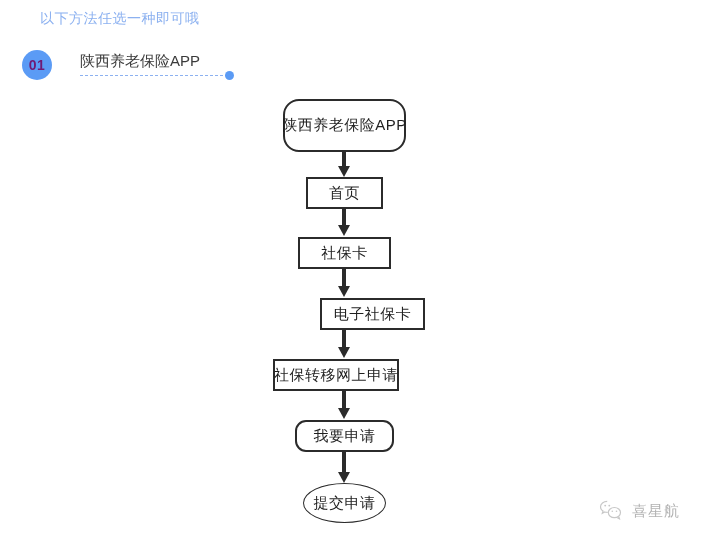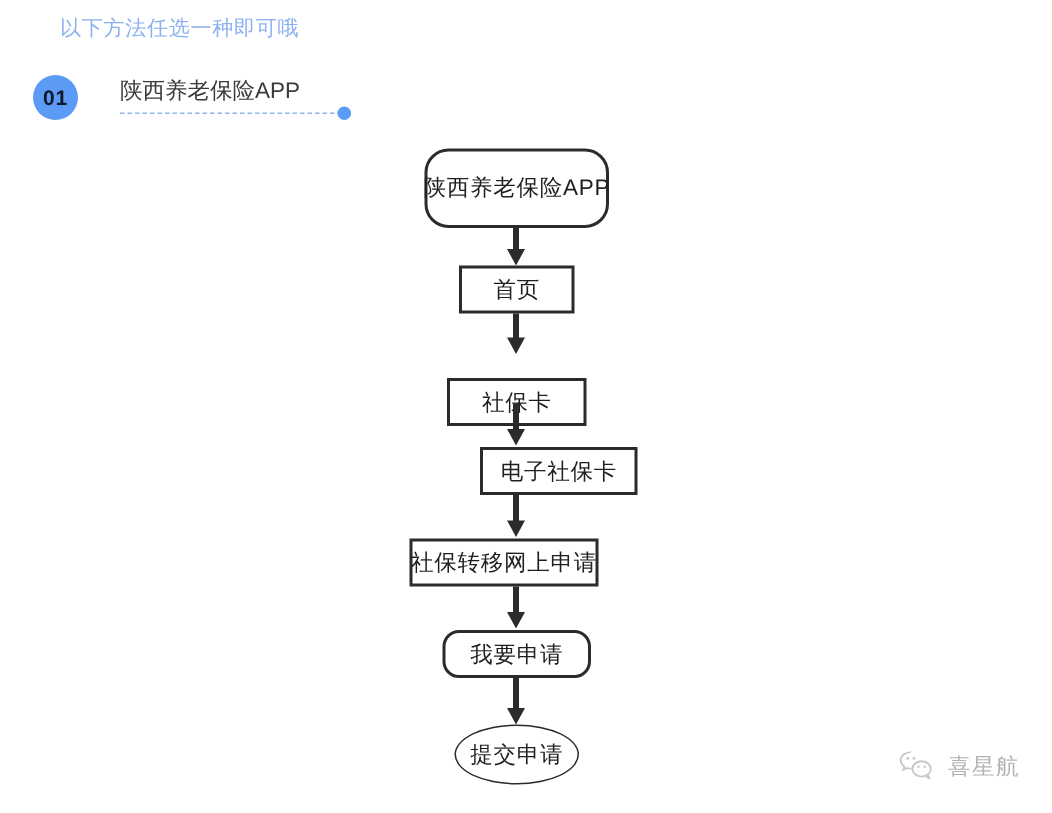--- a/index.html
+++ b/index.html
@@ -39,21 +39,21 @@
     height: 34px;
   }
   .step-badge {
     position: absolute;
     left: 0;
     top: 0;
     width: 30px;
     height: 30px;
     border-radius: 50%;
     background: #5b9bf5;
-    color: #0f172a;
+    color: #701a75;
     font-size: 14px;
     font-weight: bold;
     line-height: 30px;
     text-align: center;
     letter-spacing: 0.5px;
   }
   .step-title {
     position: absolute;
     left: 58px;
     top: 0px;
@@ -179,21 +179,21 @@
     <div class="head" style="top:14px;"></div>
   </div>
 
   <div class="node rect" style="left:306px; top:177px; width:77px; height:32px;">首页</div>
 
   <div class="arrow" style="left:344px; top:209px; height:28px;">
     <div class="shaft" style="height:17px;"></div>
     <div class="head" style="top:16px;"></div>
   </div>
 
-  <div class="node rect" style="left:298px; top:252px; width:93px; height:32px;">社保卡</div>
+  <div class="node rect" style="left:298px; top:237px; width:93px; height:32px;">社保卡</div>
 
   <div class="arrow" style="left:344px; top:269px; height:29px;">
     <div class="shaft" style="height:18px;"></div>
     <div class="head" style="top:17px;"></div>
   </div>
 
   <div class="node rect" style="left:292px; top:298px; width:105px; height:32px;margin-left:28px;">电子社保卡</div>
 
   <div class="arrow" style="left:344px; top:330px; height:29px;">
     <div class="shaft" style="height:18px;"></div>

